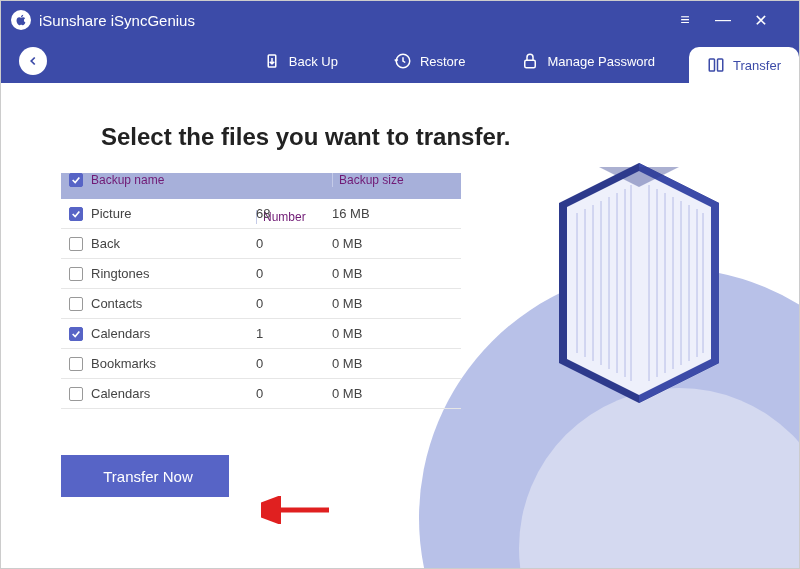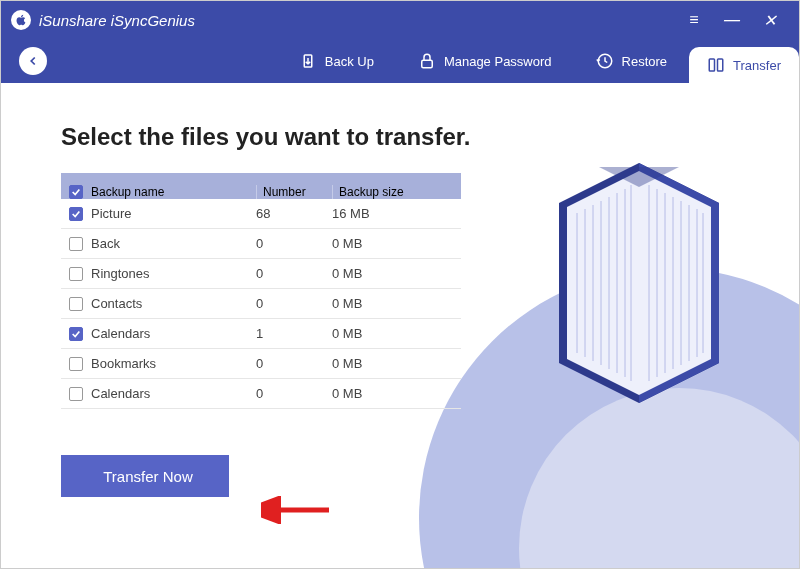--- a/index.html
+++ b/index.html
@@ -1,36 +1,36 @@
 <!DOCTYPE html>
 <html><head>
 <meta charset="utf-8">
 <style>
   * { box-sizing: border-box; margin: 0; padding: 0; }
   body { font-family: "Segoe UI", Arial, sans-serif; background: #fff; width: 800px; height: 569px; overflow: hidden; border: 1px solid #ccc; }
-  .titlebar { height: 38px; background: #3c4ba8; display: flex; align-items: center; justify-content: space-between; padding: 0 20px 0 10px; font-style: italic; }
+  .titlebar { height: 38px; background: #3c4ba8; display: flex; align-items: center; justify-content: space-between; padding: 0 29px 0 10px; }
   .titlebar-left { display: flex; align-items: center; gap: 8px; }
   .app-logo { width: 20px; height: 20px; background: #fff; border-radius: 50%; display:flex;align-items:center;justify-content:center; }
   .app-logo svg { width: 14px; height: 14px; }
   .app-title { color: #fff; font-size: 15px; font-weight: 400; }
   .titlebar-right { display: flex; align-items: center; gap: 20px; }
   .win-btn { color: #fff; font-size: 16px; cursor: pointer; width: 18px; text-align:center; }
   .navbar { background: #3c4ba8; height: 44px; display: flex; align-items: center; padding-left: 18px; }
   .back-btn { width: 28px; height: 28px; border-radius: 50%; background: #fff; display:flex; align-items:center; justify-content:center; cursor:pointer; }
   .back-btn svg { width: 14px; height: 14px; }
   .nav-spacer { flex: 1; }
-  .nav-items { display: flex; align-items: flex-start; gap: 0; height: 100%; }
+  .nav-items { display: flex; align-items: flex-start; gap: 12px; height: 100%; }
   .nav-item { display: flex; align-items: center; gap: 8px; color: #fff; font-size: 13px; padding: 0 22px; height: 100%; cursor: pointer; }
   .nav-item.active { background: #fff; color: #3c4ba8; border-top-left-radius: 10px; border-top-right-radius: 10px; height: 36px; align-self: flex-end; padding: 8px 18px;}
   .nav-icon { width: 18px; height: 18px; display:flex;align-items:center;justify-content:center;}
   .nav-icon svg { width: 18px; height: 18px; }
   .content { position: relative; background: #fff; height: calc(569px - 82px - 2px); padding: 40px 0 0 60px; overflow:hidden;}
   .heading { font-size: 24px; font-weight: 700; color: #222; margin-bottom: 22px; }
   .table { width: 400px; font-size: 13px; color: #444; }
-  .table-header { display: flex; background: #a7b0da; color: #000000; font-size: 12px; height: 26px; align-items:flex-end;}
+  .table-header { display: flex; background: #a7b0da; color: #701a75; font-size: 12px; height: 26px; align-items:flex-start;}
   .row { display:flex; height: 30px; align-items: center; border-bottom: 1px solid #e6e6e6; }
   .col-chk { width: 30px; display:flex; align-items:center; justify-content:center;}
   .col-name { width: 165px; }
   .col-num { width: 60px; }
   .col-size { flex: 1; margin-left: 16px; }
   .table-header .col-num { border-left: 1px solid #c5cbe8; padding-left: 6px; margin-top: 37px; }
   .table-header .col-size { border-left: 1px solid #c5cbe8; padding-left: 6px; }
   .chk { width: 14px; height: 14px; border: 1.5px solid #999; border-radius: 2px; display:flex; align-items:center; justify-content:center; cursor:pointer; background:#fff;}
   .chk.checked { background: #5764c6; border-color:#5764c6; }
   .chk.checked svg { width:10px; height:10px; }
@@ -73,53 +73,53 @@
         <svg viewBox="0 0 24 24" fill="none" stroke="#fff" stroke-width="2">
             <rect x="7" y="4" width="10" height="16" rx="1"></rect>
             <path d="M12 16l-3-3m3 3l3-3m-3 3V8"></path>
           </svg>
       </span>
       <span>Back Up</span>
     </div>
     <div class="nav-item">
       <span class="nav-icon">
         <svg viewBox="0 0 24 24" fill="none" stroke="#fff" stroke-width="2">
-            <rect x="5" y="11" width="14" height="10" rx="2"></rect>
-            <path d="M8 11V7a4 4 0 018 0v4"></path>
-          </svg>
-      </span>
-      <span>Manage Password</span>
-    </div>
-    <div class="nav-item">
-      <span class="nav-icon">
-        <svg viewBox="0 0 24 24" fill="none" stroke="#fff" stroke-width="2">
             <path d="M3 12a9 9 0 109-9 9 9 0 00-9 9z"></path>
             <path d="M12 7v5l3 2"></path>
             <path d="M3 12l-2-2m2 2l2-2"></path>
           </svg>
       </span>
       <span>Restore</span>
     </div>
+    <div class="nav-item">
+      <span class="nav-icon">
+        <svg viewBox="0 0 24 24" fill="none" stroke="#fff" stroke-width="2">
+            <rect x="5" y="11" width="14" height="10" rx="2"></rect>
+            <path d="M8 11V7a4 4 0 018 0v4"></path>
+          </svg>
+      </span>
+      <span>Manage Password</span>
+    </div>
     <div class="nav-item active">
       <span class="nav-icon">
         <svg viewBox="0 0 24 24" fill="none" stroke="#3c4ba8" stroke-width="2">
             <rect x="3" y="4" width="7" height="16" rx="1"></rect>
             <rect x="14" y="4" width="7" height="16" rx="1"></rect>
           </svg>
       </span>
       <span>Transfer</span>
     </div>
   </div>
 </div>
 
 <div class="content">
   <div class="bg-circle1"></div>
   <div class="bg-circle2"></div>
 
-  <h1 class="heading" style="position:relative;z-index:2;">Select the files you want to transfer.</h1>
+  <h1 class="heading" style="position:relative;z-index:2;margin-left:40px;">Select the files you want to transfer.</h1>
 
   <div class="table" style="position:relative;z-index:2;">
     <div class="table-header">
       <div class="col-chk">
           <div class="chk header-chk checked">
             <svg viewBox="0 0 24 24" fill="none" stroke="#fff" stroke-width="4">
               <polyline points="4 12 10 18 20 6"></polyline>
             </svg>
           </div>
         </div>

